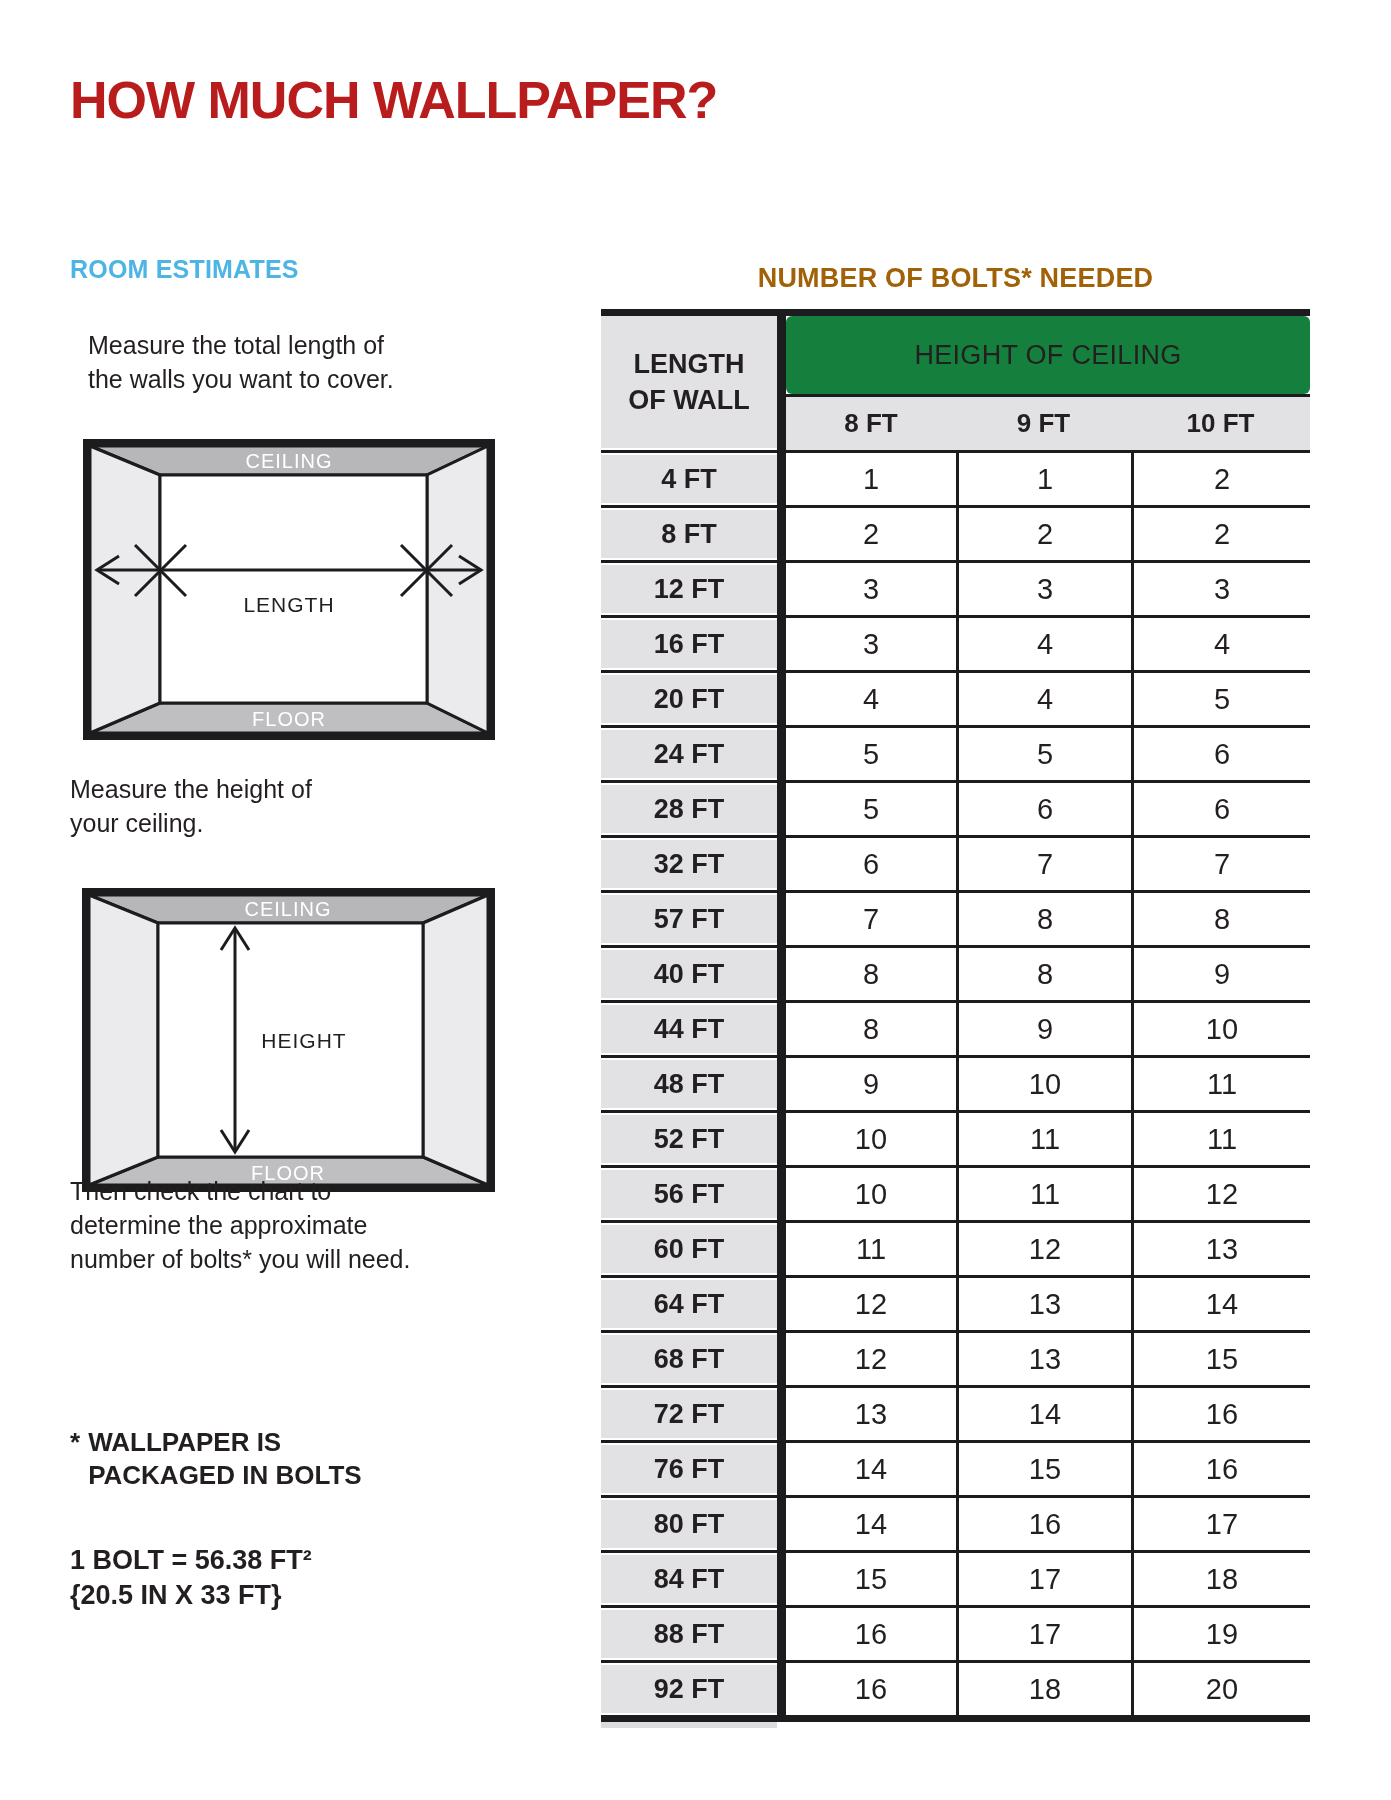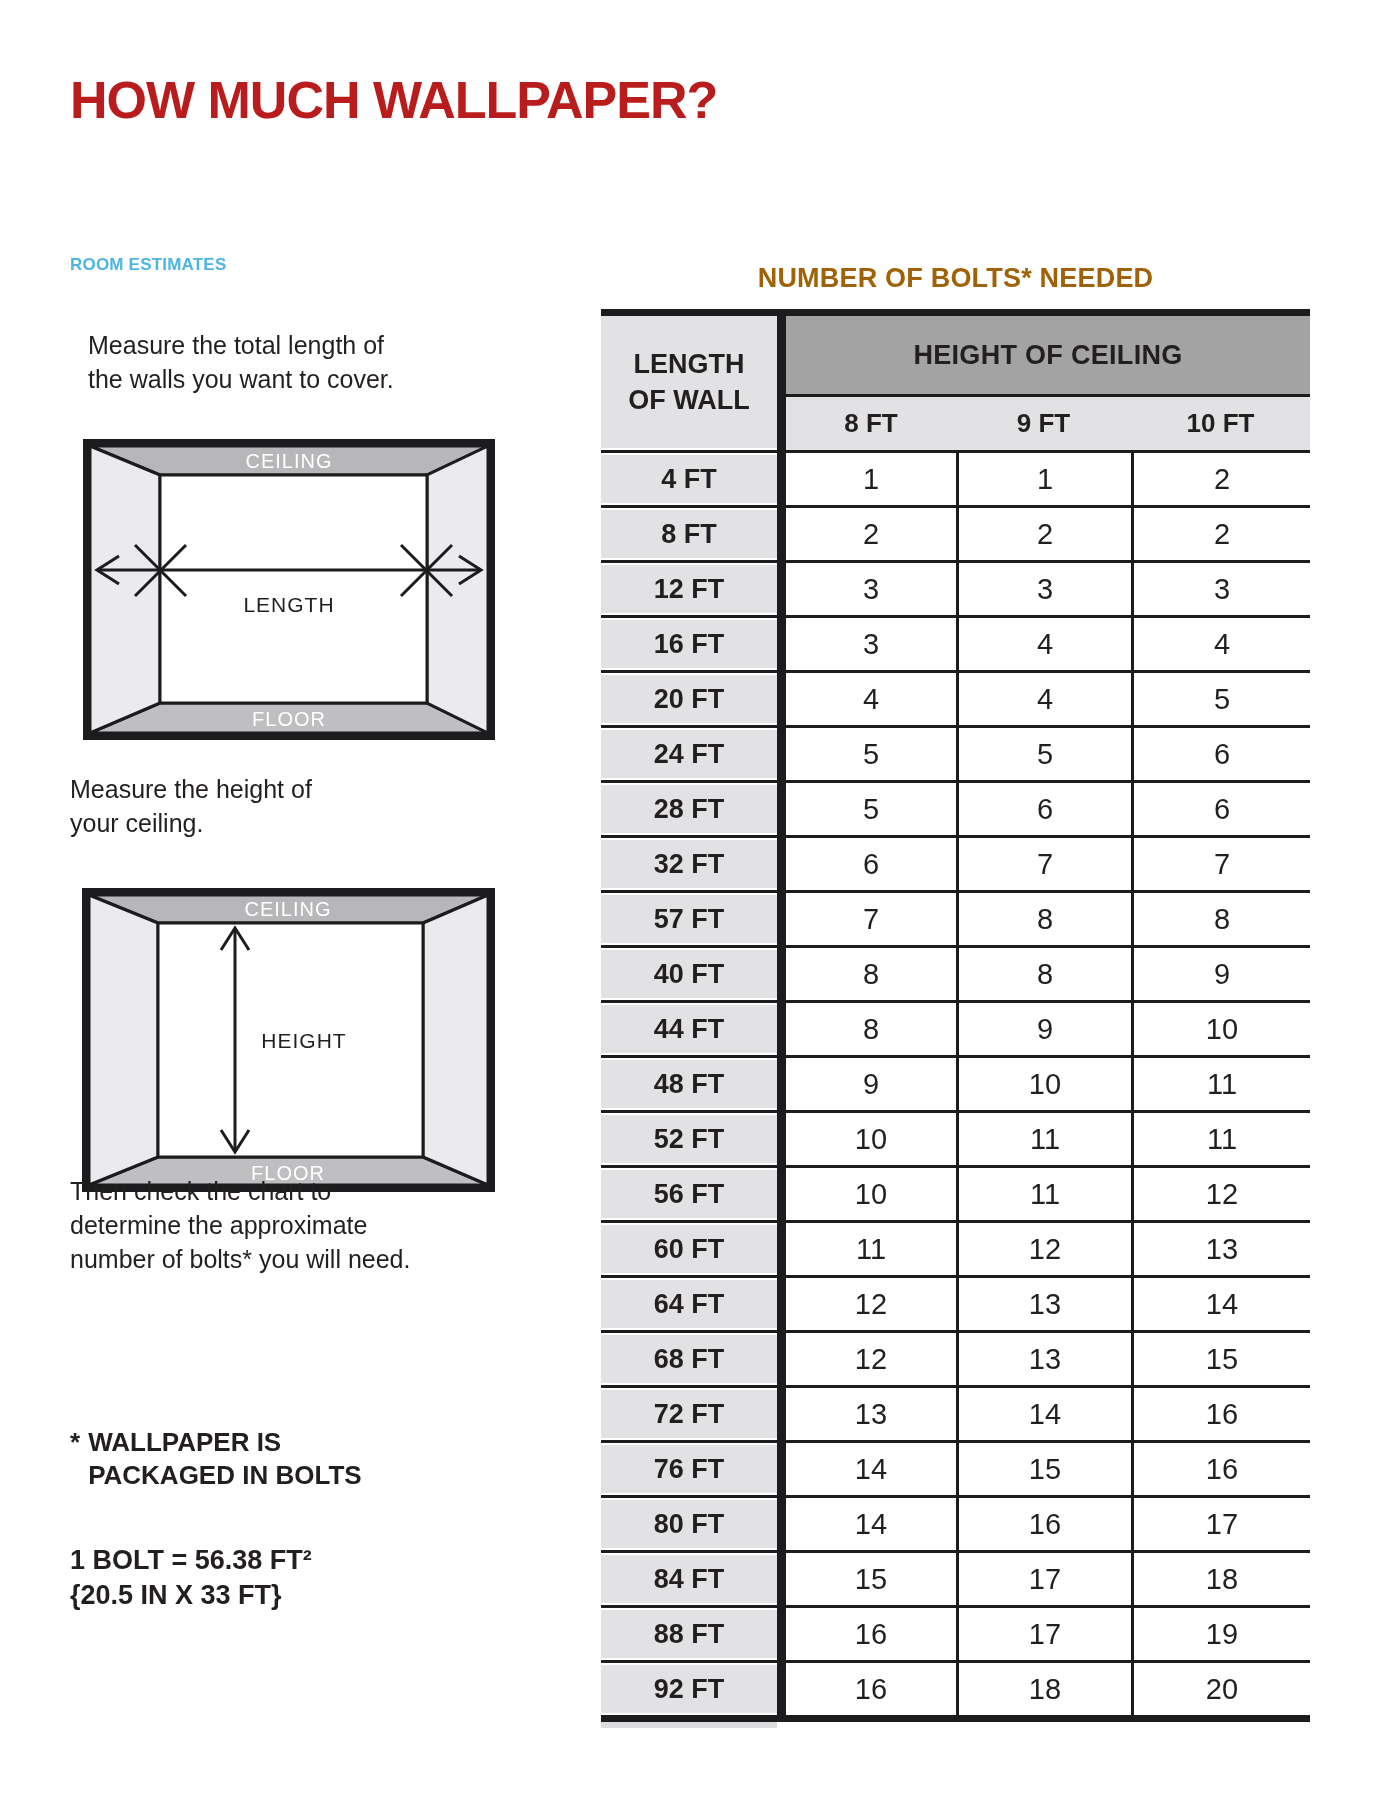--- a/index.html
+++ b/index.html
@@ -5,21 +5,21 @@
   html,body{margin:0;padding:0;}
   body{
     width:1391px;height:1800px;position:relative;background:#ffffff;
     font-family:"Liberation Sans","DejaVu Sans",sans-serif;color:#231f20;
     overflow:hidden;
   }
   .abs{position:absolute;}
 
   
   .page-title{left:70px;top:58px;font-size:52px;font-weight:bold;color:#b91c1c;letter-spacing:-1px;margin-top:12px;}
-  .section-heading{left:70px;top:255px;font-size:17px;font-weight:bold;color:#4cb5e4;letter-spacing:.2px;}
+  .section-heading{left:70px;top:255px;font-size:25px;font-weight:bold;color:#4cb5e4;letter-spacing:.2px;}
   .table-heading{left:601px;top:263px;width:709px;text-align:center;font-size:27px;font-weight:bold;color:#a16207;letter-spacing:.2px;}
 
   
   .para{font-size:25px;line-height:34px;white-space:pre-line;color:#231f20;}
   .para1{left:88px;top:328px;}
   .para2{left:70px;top:772px;}
   .para3{left:70px;top:1174px;}
 
   .footnote{left:70px;top:1426px;display:flex;font-size:26px;font-weight:bold;line-height:33px;}
   .footnote .star{margin-right:8px;}
@@ -36,22 +36,22 @@
   .hbar{height:7px;background:#1c1c1e;}
   .thead{display:flex;height:134px;}
   .thead .lcell-head{
     width:176px;background:#e2e2e4;border-bottom:2px solid #fff;
     display:flex;align-items:center;justify-content:center;text-align:center;
     font-size:27px;font-weight:bold;line-height:36px;white-space:pre-line;
   }
   .vbar-head{width:9px;background:#1c1c1e;}
   .thead .rhead{flex:1;display:flex;flex-direction:column;}
   .group-head{
-    height:78px;background:#a3a3a3;display:flex;align-items:center;justify-content:center;
-    font-size:27px;font-weight:bold;letter-spacing:.3px;
+    height:78px;background:#15803d;display:flex;align-items:center;justify-content:center;
+    font-size:27px;font-weight:normal;letter-spacing:.3px;border-radius:6px;
   }
   .head-sep{height:3px;background:#1c1c1e;}
   .col-heads{flex:1;background:#e2e2e4;display:flex;}
   .col-head{display:flex;align-items:center;justify-content:center;font-size:26px;font-weight:bold;}
   .col-head.w1{width:170px;} .col-head.w2{width:175px;} .col-head.w3{width:179px;}
 
   .rowsep{height:3px;background:#1c1c1e;}
   .trow{display:flex;height:52px;}
   .trow .lcell{
     width:176px;background:#e2e2e4;border-top:2px solid #fff;border-bottom:2px solid #fff;

